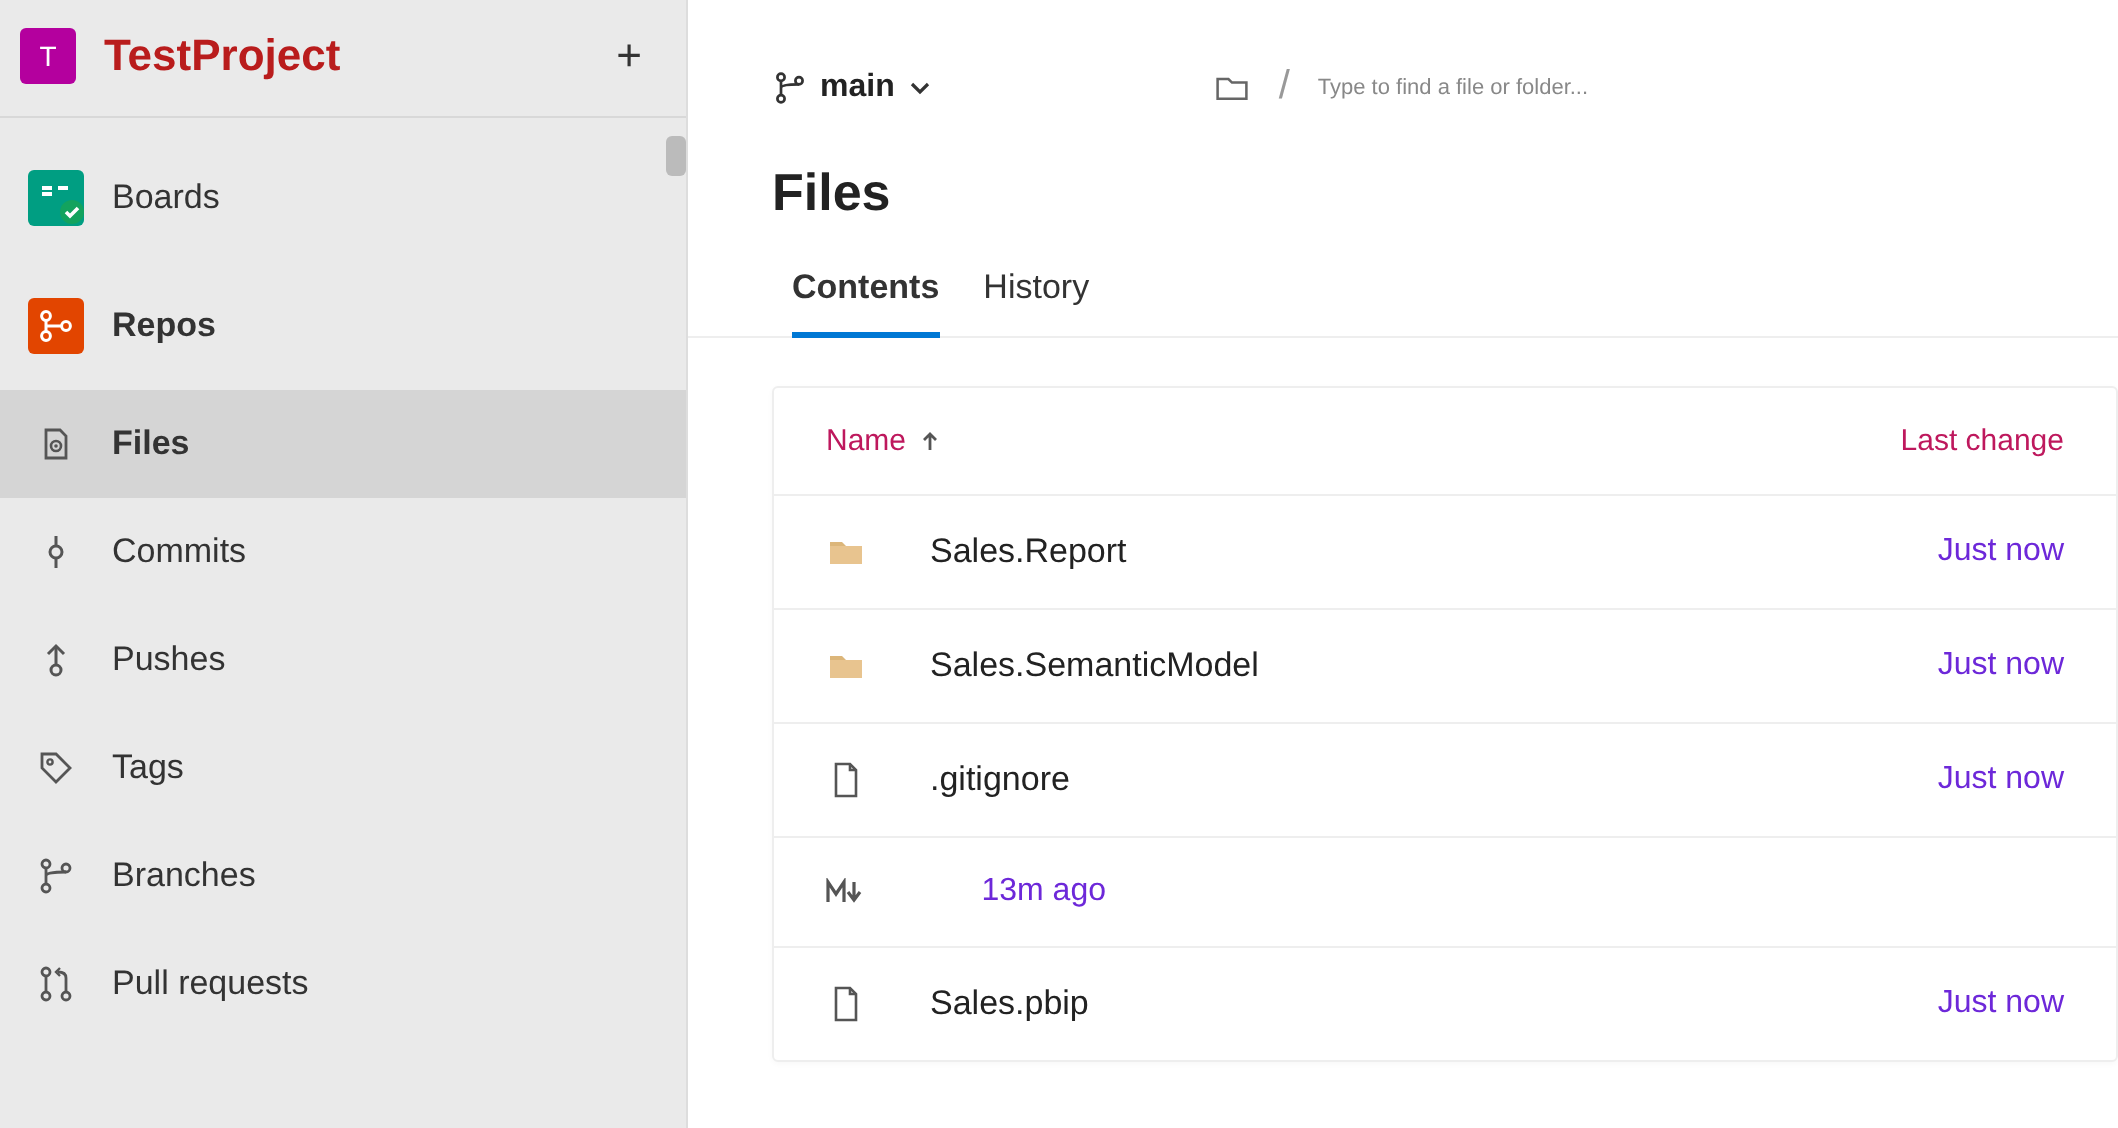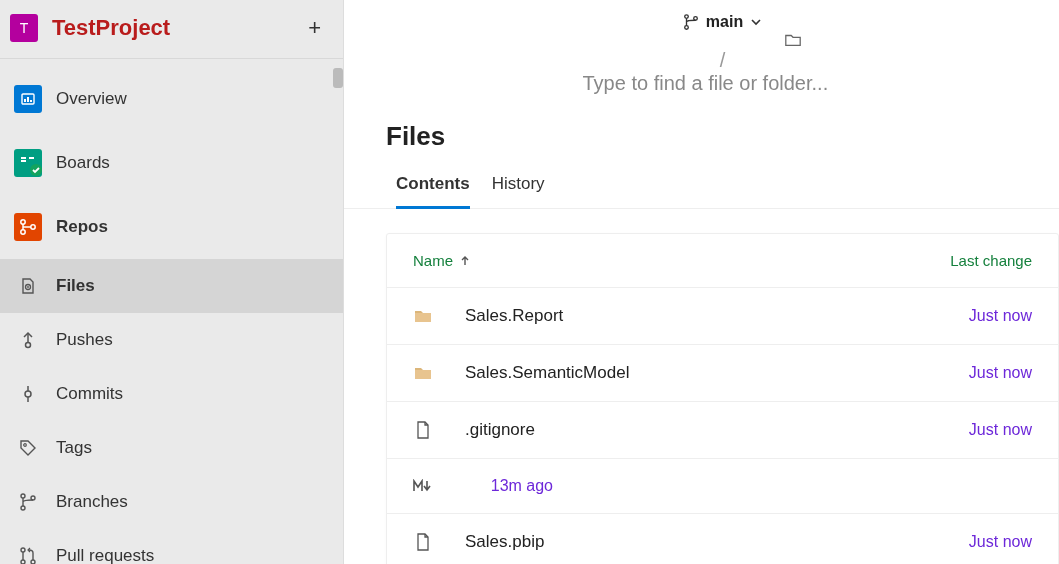--- a/index.html
+++ b/index.html
@@ -22,36 +22,36 @@
     .nav-label { margin-left: 14px; font-size: 17px; color: #333; }
     .nav-item.bold .nav-label { font-weight: 600; }
     .nav-item.sub.active .nav-label { font-weight: 600; }
     
     .icon-overview { background: #0078d4; }
     .icon-boards { background: #009e82; position: relative; }
     .icon-repos { background: #e24500; }
     
     .main { flex: 1; background: #fff; padding: 0; overflow: hidden; }
     
-    .branch-bar { display: flex; align-items: center; padding: 13px 0 14px 42px; color: #555; flex-direction: column; }
+    .branch-bar { display: flex; align-items: center; padding: 32px 0 14px 42px; color: #555; }
     .branch-select { display: flex; align-items: center; gap: 6px; cursor: pointer; }
     .branch-name { font-size: 16px; font-weight: 600; color: #222; }
     .divider-slash { margin: 0 14px; font-size: 20px; color: #999; }
     .folder-icon-breadcrumb { margin-left: 140px; color: #666; }
-    .search-input { border: none; font-size: 20px; color: #c2410c; outline: none; width: 280px; background: transparent; }
+    .search-input { border: none; font-size: 11px; color: #c2410c; outline: none; width: 280px; background: transparent; }
     .search-input::placeholder { color: #888; }
     
     .page-title { font-size: 26px; font-weight: 600; padding: 12px 0 22px 42px; color: #222; }
     
     .tabs { display: flex; gap: 22px; padding-left: 52px; border-bottom: 1px solid #eee; }
     .tab { font-size: 17px; padding-bottom: 12px; color: #333; cursor: pointer; }
     .tab.active { font-weight: 600; border-bottom: 3px solid #0078d4; margin-bottom: -1px; }
     
     .file-panel { margin: 24px 0 0 42px; background: #fff; border: 1px solid #eee; border-radius: 3px; box-shadow: 0 1px 3px rgba(0,0,0,0.03); }
-    .file-header { display: flex; padding: 18px 26px; color: #15803d; font-size: 15px; gap: 36px; }
+    .file-header { display: flex; padding: 18px 26px; color: #be185d; font-size: 15px; gap: 36px; }
     .col-name { flex: 1; display: flex; align-items: center; gap: 6px; }
     .col-change { text-align: right; width: 120px; }
     .file-row { display: flex; align-items: center; padding: 18px 26px; border-top: 1px solid #eee; cursor: pointer; }
     .file-icon { width: 20px; display: flex; justify-content: center; color: #555; }
     .file-name { margin-left: 32px; font-size: 17px; color: #222; flex: 1; }
     .file-change { font-size: 16px; color: #6d28d9; width: 120px; text-align: right; }
     
     svg { display: block; }
   </style>
 </head>
@@ -59,31 +59,20 @@
 
 <div class="sidebar">
   <div class="project-header">
     <div class="project-avatar">T</div>
     <div class="project-name">TestProject</div>
     <div class="add-button">+</div>
   </div>
   <div class="scrollbar-hint"></div>
 
   <div class="nav-list">
-    <div class="nav-item">
-      <div class="nav-icon-box icon-overview">
-        <svg width="16" height="16" viewBox="0 0 16 16">
-            <rect x="2" y="3" width="12" height="10" fill="none" stroke="#fff" stroke-width="1.4" rx="1"></rect>
-            <rect x="4" y="8" width="2" height="3" fill="#fff"></rect>
-            <rect x="7" y="6" width="2" height="5" fill="#fff"></rect>
-            <rect x="10" y="9" width="2" height="2" fill="#fff"></rect>
-          </svg>
-      </div>
-      <span class="nav-label">Overview</span>
-    </div>
 
     <div class="nav-item">
       <div class="nav-icon-box icon-boards">
         <svg width="28" height="28" viewBox="0 0 28 28">
             <rect x="5" y="6" width="18" height="14" fill="#009e82"></rect>
             <rect x="7" y="8" width="5" height="2" fill="#fff"></rect>
             <rect x="7" y="11" width="5" height="2" fill="#fff"></rect>
             <rect x="15" y="8" width="5" height="2" fill="#fff"></rect>
             <circle cx="22" cy="21" r="6" fill="#13a35e"></circle>
             <path d="M19 21 L21 23 L25 19" stroke="#fff" stroke-width="1.8" fill="none"></path>
@@ -111,37 +100,37 @@
             <circle cx="10" cy="11" r="2.5" fill="none" stroke="#555" stroke-width="1.3"></circle>
             <circle cx="10" cy="11" r="0.9" fill="#555"></circle>
           </svg>
       </div>
       <span class="nav-label">Files</span>
     </div>
 
     <div class="nav-item sub">
       <div class="nav-icon-sub">
         <svg width="20" height="20" viewBox="0 0 20 20">
+            <circle cx="10" cy="10" r="3" fill="none" stroke="#555" stroke-width="1.5"></circle>
+            <line x1="10" y1="2" x2="10" y2="7" stroke="#555" stroke-width="1.5"></line>
+            <line x1="10" y1="13" x2="10" y2="18" stroke="#555" stroke-width="1.5"></line>
+          </svg>
+      </div>
+      <span class="nav-label">Commits</span>
+    </div>
+
+    <div class="nav-item sub">
+      <div class="nav-icon-sub">
+        <svg width="20" height="20" viewBox="0 0 20 20">
             <circle cx="10" cy="15" r="2.5" fill="none" stroke="#555" stroke-width="1.5"></circle>
             <line x1="10" y1="12" x2="10" y2="4" stroke="#555" stroke-width="1.5"></line>
             <path d="M6 7 L10 3 L14 7" fill="none" stroke="#555" stroke-width="1.5"></path>
           </svg>
       </div>
       <span class="nav-label">Pushes</span>
-    </div>
-
-    <div class="nav-item sub">
-      <div class="nav-icon-sub">
-        <svg width="20" height="20" viewBox="0 0 20 20">
-            <circle cx="10" cy="10" r="3" fill="none" stroke="#555" stroke-width="1.5"></circle>
-            <line x1="10" y1="2" x2="10" y2="7" stroke="#555" stroke-width="1.5"></line>
-            <line x1="10" y1="13" x2="10" y2="18" stroke="#555" stroke-width="1.5"></line>
-          </svg>
-      </div>
-      <span class="nav-label">Commits</span>
     </div>
 
     <div class="nav-item sub">
       <div class="nav-icon-sub">
         <svg width="20" height="20" viewBox="0 0 20 20">
             <path d="M3 3 H10 L17 10 L10 17 L3 10 Z" fill="none" stroke="#555" stroke-width="1.4"></path>
             <circle cx="7" cy="7" r="1.3" fill="none" stroke="#555" stroke-width="1.2"></circle>
           </svg>
       </div>
       <span class="nav-label">Tags</span>

